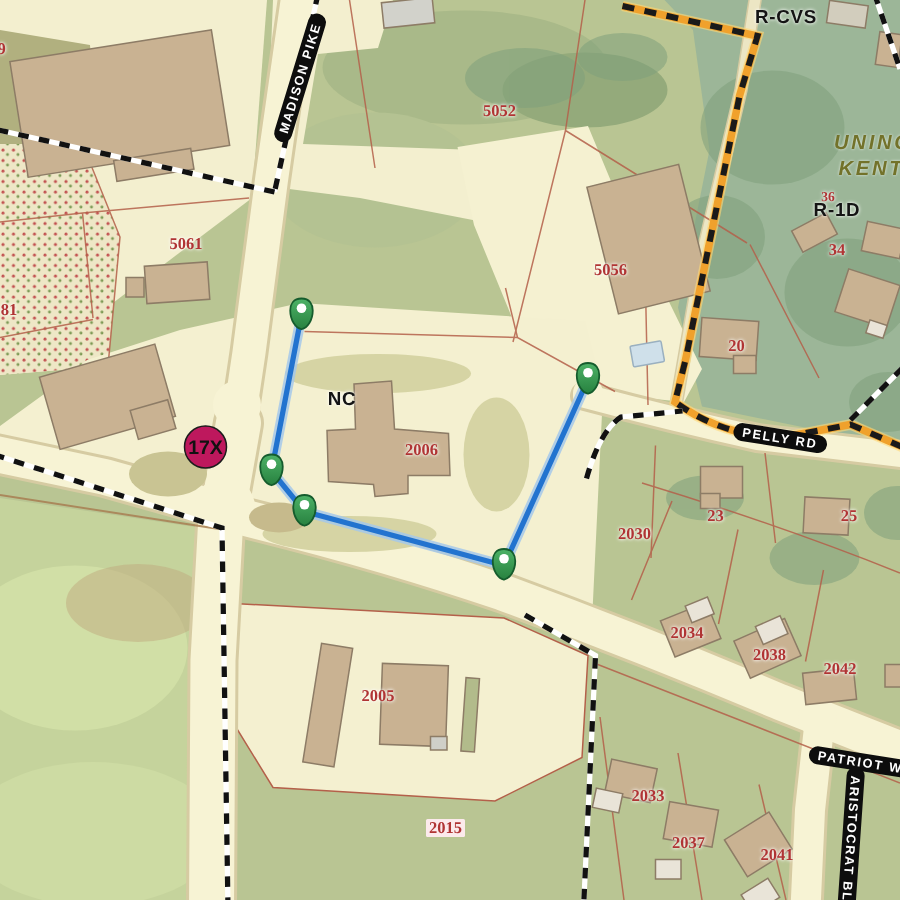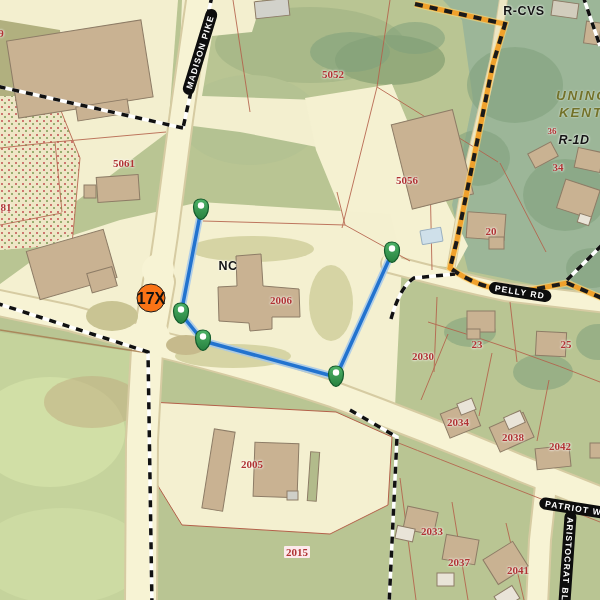--- a/index.html
+++ b/index.html
@@ -11,24 +11,24 @@
   .parcel{font-family:"Liberation Serif",serif;font-weight:bold;font-size:11px;color:#b03434;
           text-shadow:0 0 2px rgba(255,255,255,.95),0 0 3px rgba(255,255,255,.9);}
   .parcel.small{font-size:9px;}
   .parcel.chip{background:rgba(255,236,240,.95);padding:0 2px;border-radius:1px;text-shadow:none;}
   .zone{font-weight:bold;font-size:12.5px;color:#141414;letter-spacing:.5px;
         text-shadow:0 0 2px rgba(255,255,255,.85),0 0 3px rgba(255,255,255,.7);}
   .place{font-weight:bold;font-style:italic;font-size:13.5px;color:#72722a;letter-spacing:1.8px;
          text-shadow:0 0 2px rgba(255,255,255,.8);}
   .road{background:#0d0d0d;color:#fff;font-weight:bold;font-size:8.5px;letter-spacing:1.2px;
         padding:1px 6px;border-radius:8px;}
-  #shield{position:absolute;left:151px;top:298px;width:27px;height:27px;border-radius:50%;
-          background:#f97316;border:1.6px solid #1c1c1c;transform:translate(-50%,-50%);
+  #shield{position:absolute;left:137px;top:298px;width:27px;height:27px;border-radius:50%;
+          background:#be185d;border:1.6px solid #1c1c1c;transform:translate(-50%,-50%);
           display:flex;align-items:center;justify-content:center;
-          font-weight:bold;font-size:16px;color:#111;}
+          font-weight:bold;font-size:13px;color:#111;}
 </style>
 </head>
 <body>
 
 <div id="map">
 <svg id="base" width="600" height="600" viewBox="0 0 600 600">
   <defs>
     <pattern id="dots" width="7" height="7" patternUnits="userSpaceOnUse">
       <rect width="7" height="7" fill="#eee7c6"></rect>
       <circle cx="2" cy="2" r="1" fill="#c25050"></circle>
@@ -231,21 +231,21 @@
       <div class="lbl parcel" style="left: 423px; top: 356px; transform: translate(-50%, -50%);">2030</div>
       <div class="lbl parcel" style="left: 458px; top: 422px; transform: translate(-50%, -50%);">2034</div>
       <div class="lbl parcel" style="left: 513px; top: 437px; transform: translate(-50%, -50%);">2038</div>
       <div class="lbl parcel" style="left: 560px; top: 446px; transform: translate(-50%, -50%);">2042</div>
       <div class="lbl parcel" style="left: 404px; top: 531px; transform: translate(-50%, -50%); margin-left: 28px;">2033</div>
       <div class="lbl parcel" style="left: 459px; top: 562px; transform: translate(-50%, -50%);">2037</div>
       <div class="lbl parcel" style="left: 518px; top: 570px; transform: translate(-50%, -50%);">2041</div>
       <div class="lbl parcel" style="left: 252px; top: 464px; transform: translate(-50%, -50%);">2005</div>
       <div class="lbl parcel chip" style="left: 297px; top: 552px; transform: translate(-50%, -50%);">2015</div>
       <div class="lbl zone" style="left: 524px; top: 11px; transform: translate(-50%, -50%);">R-CVS</div>
-      <div class="lbl zone" style="left: 574px; top: 140px; transform: translate(-50%, -50%); font-style: italic;">R-1D</div>
+      <div class="lbl zone" style="left: 558px; top: 140px; transform: translate(-50%, -50%);">R-1D</div>
       <div class="lbl zone" style="left: 228px; top: 266px; transform: translate(-50%, -50%);">NC</div>
       <div class="lbl place" style="left: 556px; top: 95px; transform: translate(0px, -50%);">UNINCORPORATED</div>
       <div class="lbl place" style="left: 559px; top: 112px; transform: translate(0px, -50%);">KENTON</div>
       <div class="lbl road" style="left: 200px; top: 52px; transform: translate(-50%, -50%) rotate(-73deg);">MADISON PIKE</div>
       <div class="lbl road" style="left: 520px; top: 292px; transform: translate(-50%, -50%) rotate(9deg);">PELLY RD</div>
       <div class="lbl road" style="left: 580px; top: 509px; transform: translate(-50%, -50%) rotate(9deg);">PATRIOT WAY</div>
       <div class="lbl road" style="left: 567px; top: 566px; transform: translate(-50%, -50%) rotate(94deg);">ARISTOCRAT BLVD</div>
     </div>
 <div id="shield">17X</div>
 </div>

